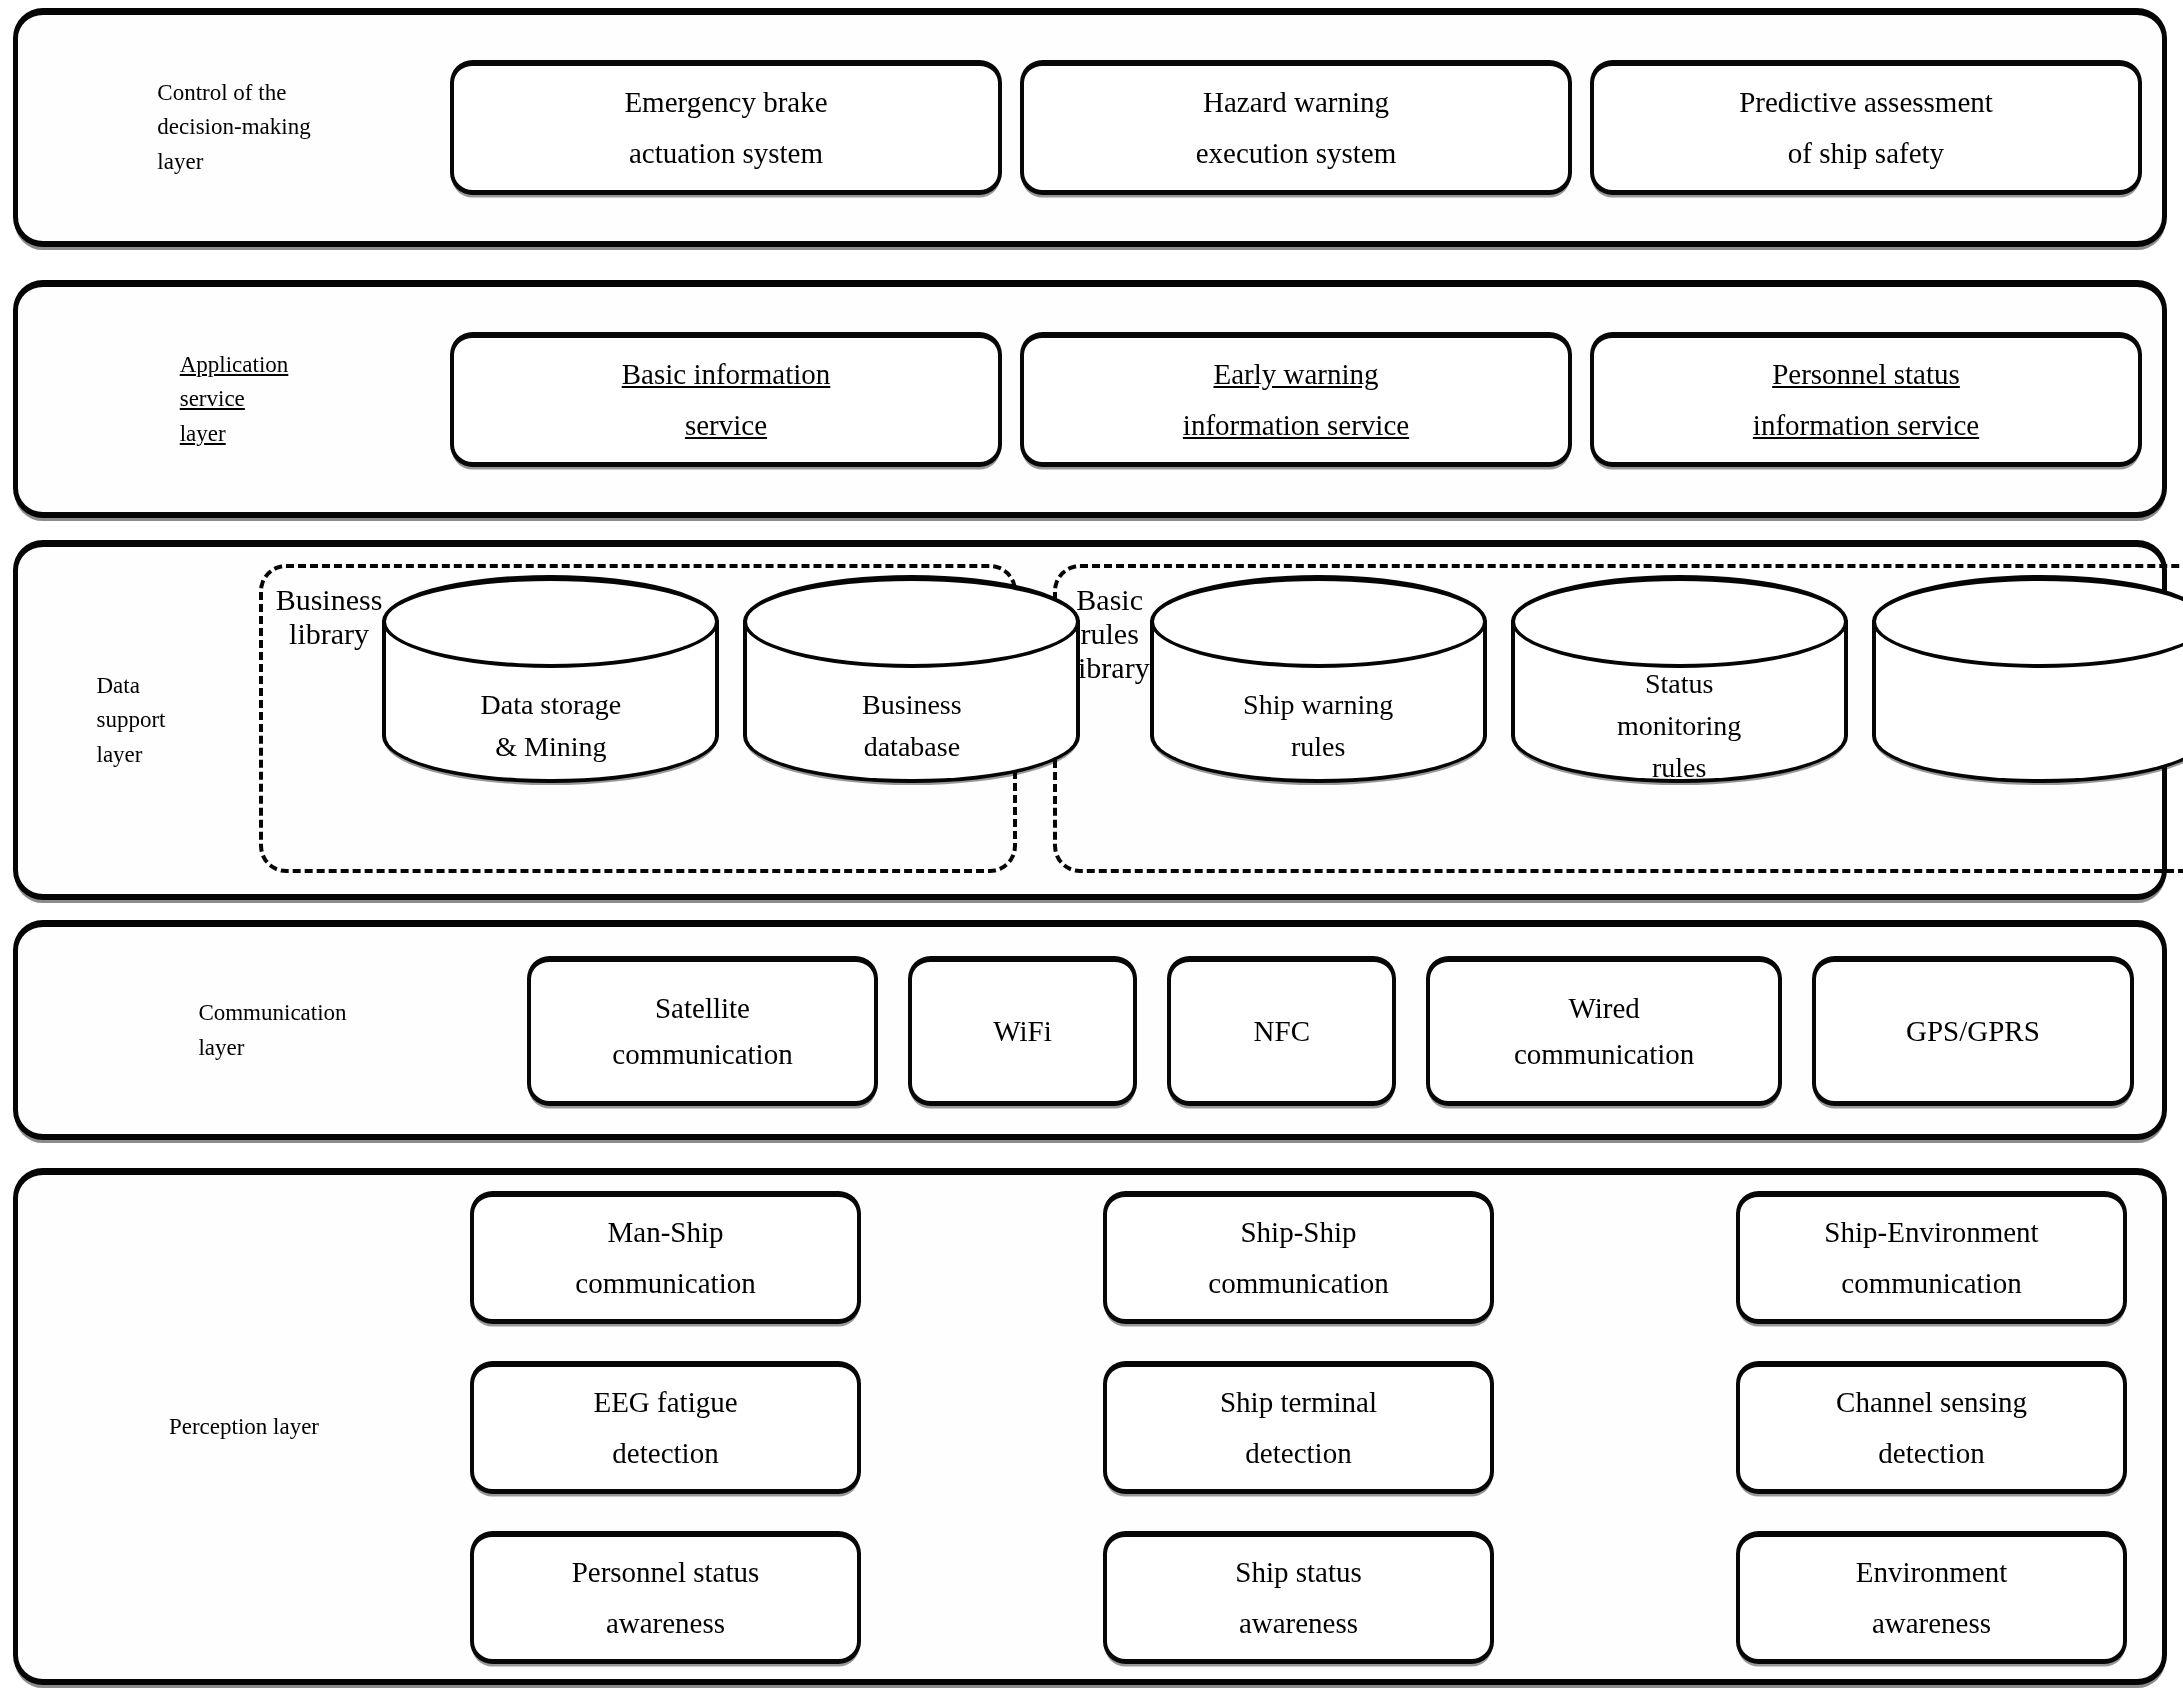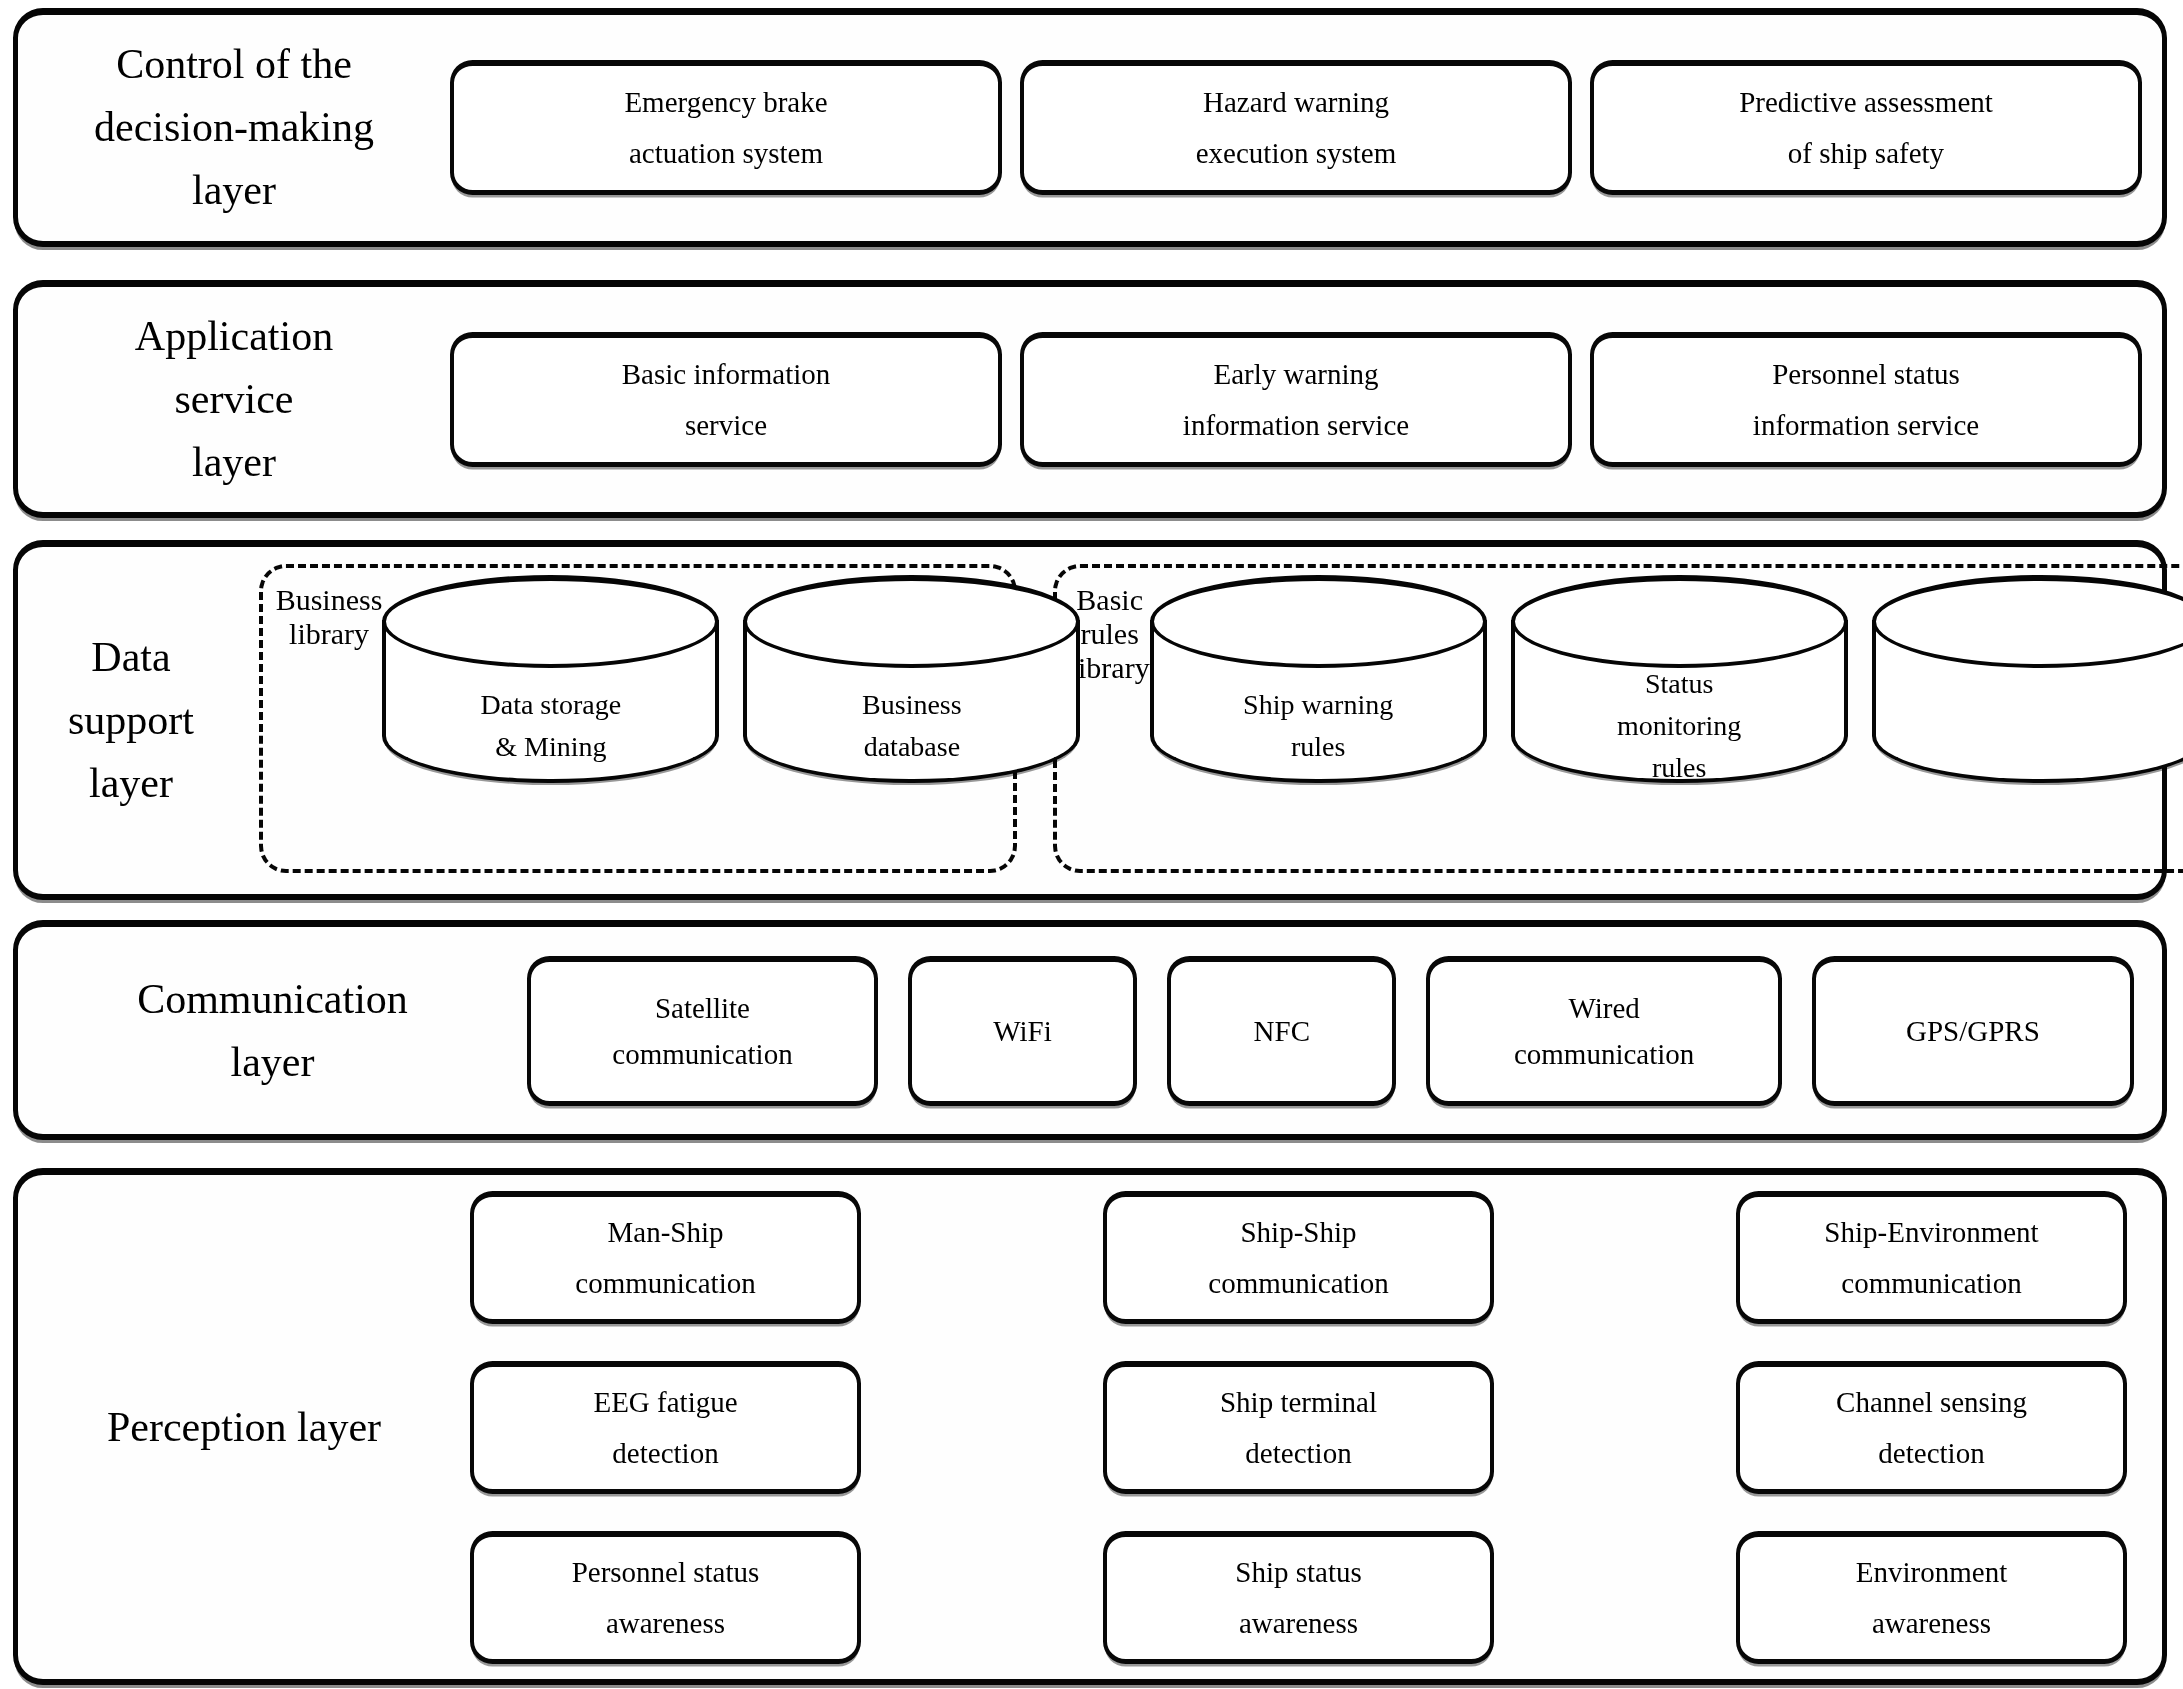--- a/index.html
+++ b/index.html
@@ -26,32 +26,32 @@
     background: #fefefe;
     border: 5.1px solid #050505;
     border-top-width: 7.7px;
     border-bottom-width: 6.2px;
     border-radius: 30px;
     box-shadow: 0 4.6px 0 -1.5px rgba(0,0,0,0.45);
     display: flex;
     align-items: stretch;
   }
   .l1 { top: 7.7px;   height: 239px; }
-  .l2 { top: 280px;  height: 238px; }
+  .l2 { top: 280px;  height: 238px; text-decoration: underline; }
   .l3 { top: 540px; height: 360px; }
   .l4 { top: 920px; height: 220px; }
   .l5 { top: 1168px; height: 517px; }
 
   .layer-label {
     flex: none;
     display: flex;
     align-items: center;
     justify-content: center;
-    text-align: center;
-    font-size: 42px;
+    text-align: left;
+    font-size: 23px;
     line-height: 1.5;
     white-space: pre-line;
   }
   .l1 .layer-label, .l2 .layer-label { width: 432px; }
   .l3 .layer-label { width: 226px; }
   .l4 .layer-label { width: 509px; }
   .l5 .layer-label { width: 452px; }
 
   .row-content {
     flex: 1;

